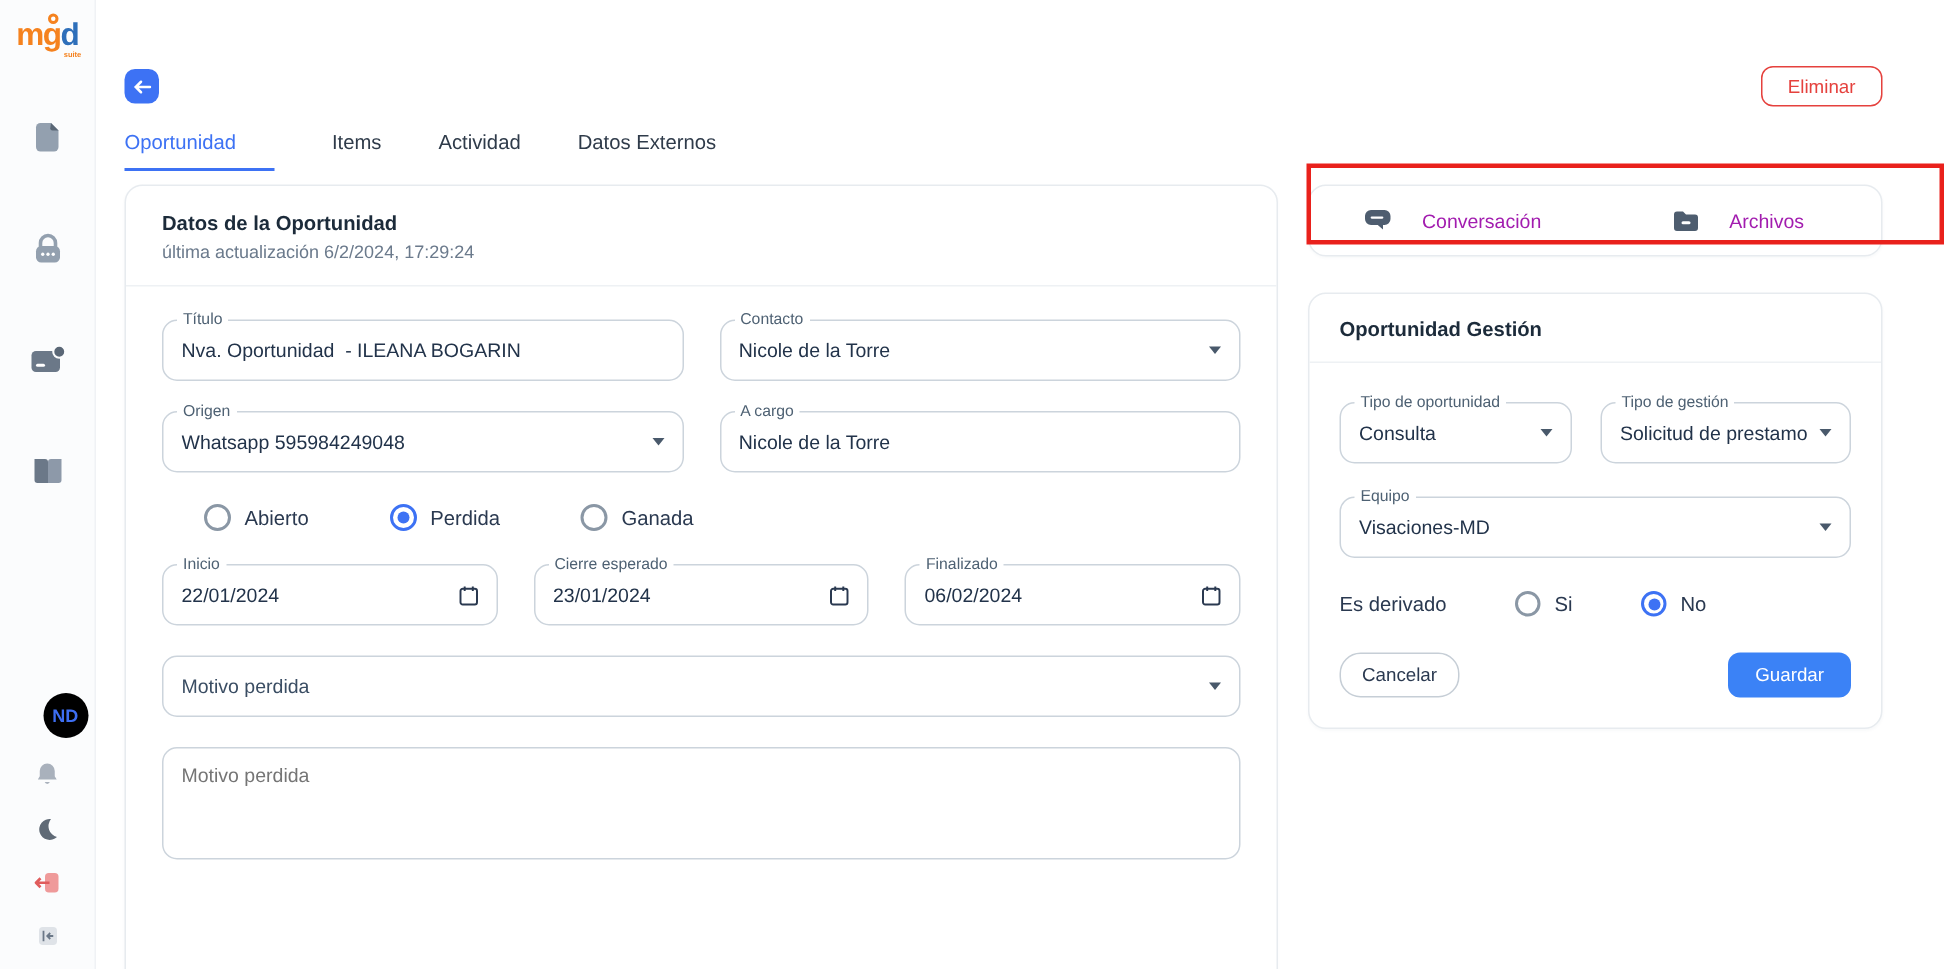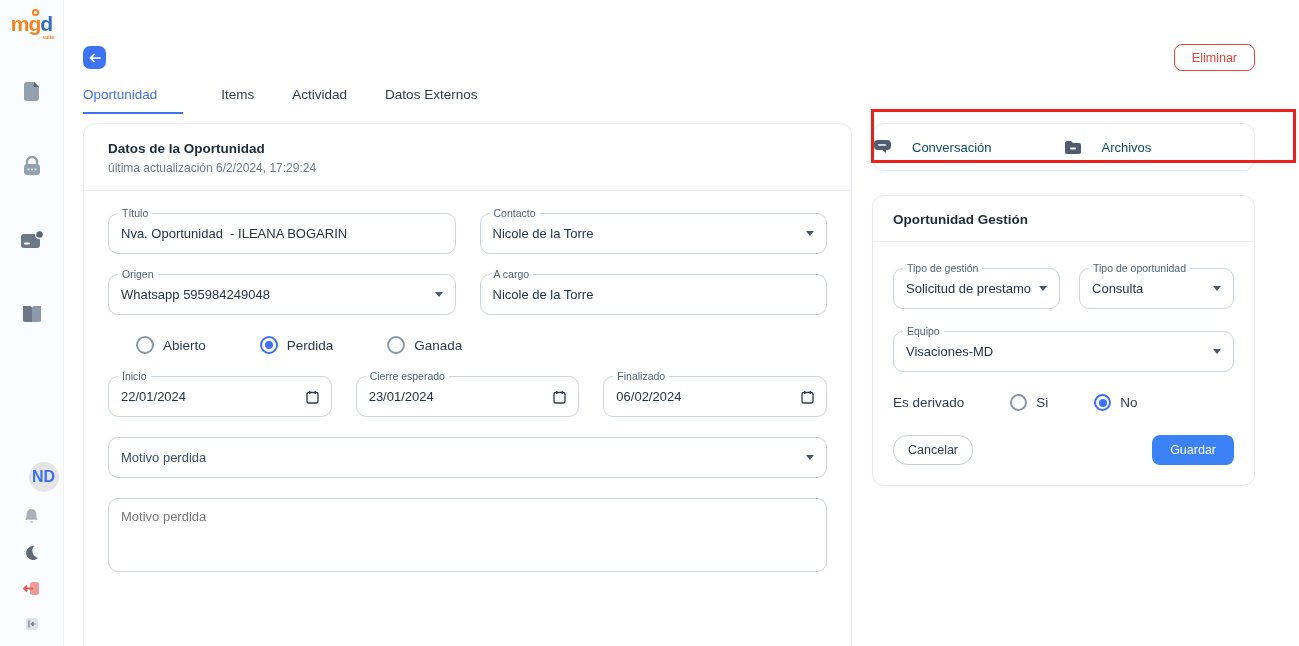--- a/index.html
+++ b/index.html
@@ -11,22 +11,22 @@
     background:#fbfcfd; border-right:1px solid #f0f2f5; display:flex;
     flex-direction:column; align-items:center; padding:12px 0 10px; }
   .logo { font-weight:bold; font-size:21px; letter-spacing:-1px; margin-bottom:26px; position:relative; }
   .logo .lg-o { color:#f5821f; } .logo .lg-b { color:#2e6fba; }
   .logo .lg-dot { position:absolute; top:-3px; left:21px; width:7px; height:7px;
     border:2px solid #f5821f; border-radius:50%; background:#fff; }
   .logo .lg-sub { position:absolute; bottom:-4px; right:-2px; font-size:5px; color:#f5821f; letter-spacing:0; }
   .nav-icons { display:flex; flex-direction:column; gap:50px; margin-top:18px; }
   .nav-ic { width:24px; height:24px; display:flex; align-items:center; justify-content:center; cursor:pointer; }
   .side-bottom { margin-top:auto; display:flex; flex-direction:column; align-items:center; gap:12px; }
-  .avatar { width:30px; height:30px; border-radius:50%; background:#e5e5e5; color:#3d6ef2;
-    font-size:16px; font-weight:bold; display:flex; align-items:center; justify-content:center;margin-left:24px; }
+  .avatar { width:30px; height:30px; border-radius:50%; background:#000000; color:#3d6ef2;
+    font-size:12px; font-weight:bold; display:flex; align-items:center; justify-content:center;margin-left:24px; }
 
   
   .main { position:absolute; left:51px; top:0; width:1235px; height:646px; padding:0 31px 0 32px; }
   .topbar { display:flex; justify-content:space-between; align-items:center; margin-top:44px; }
   .back-btn { width:23px; height:23px; background:#3d72f4; border:none; border-radius:7px;
     color:#fff; display:flex; align-items:center; justify-content:center; cursor:pointer; }
   .back-btn svg { display:block; }
   .delete-btn { border:1px solid #e5413d; color:#e5413d; background:#fff; border-radius:8px;
     height:27px; padding:0 17px; font-size:12.5px; font-family:inherit; cursor:pointer; }
 
@@ -73,22 +73,22 @@
   .radio { width:18px; height:18px; border-radius:50%; border:2px solid #8a97a5; position:relative; flex:none; background:#fff; }
   .radio.sel { border-color:#3d72f4; }
   .radio.sel::after { content:""; position:absolute; left:3px; top:3px; width:8px; height:8px;
     border-radius:50%; background:#3d72f4; }
 
   .mt20 { margin-top:20px; } .mt22 { margin-top:22px; }
 
   
   .right-col { width:383px; display:flex; flex-direction:column; gap:24px; }
   .actions-card { height:48px; display:flex; align-items:center; }
-  .action-btn { flex:1; display:flex; align-items:center; gap:20px;
-    font-size:13px; color:#0c4a6e; cursor:pointer; height:100%; background:none; border:none; font-family:inherit; }
+  .action-btn { flex:1; display:flex; align-items:center; justify-content:center; gap:20px;
+    font-size:13px; color:#a21caf; cursor:pointer; height:100%; background:none; border:none; font-family:inherit; }
 
   .gestion-card { padding:16px 20px 20px; }
   .gestion-divider { border-bottom:1px solid #eef1f4; margin:14px -20px 0; }
   .gestion-grid { display:grid; grid-template-columns:1fr 1fr; gap:19px; margin-top:26px; }
   .derivado-row { display:flex; align-items:center; gap:18px; margin-top:22px; font-size:13.5px; color:#2a3950; }
   .derivado-row .radio { width:17px; height:17px; }
   .derivado-row .radio.sel::after { left:2.5px; top:2.5px; }
   .gestion-btns { display:flex; justify-content:space-between; align-items:center; margin-top:24px; }
   .cancel-btn { border:1px solid #c6ced6; background:#fff; color:#2a3950; border-radius:14px;
     padding:7px 14px; font-size:12.5px; font-family:inherit; cursor:pointer; }
@@ -287,27 +287,27 @@
           <span>Archivos</span>
         </button>
       </div>
 
       <div class="card gestion-card">
         <div class="card-title">Oportunidad Gestión</div>
         <div class="gestion-divider"></div>
 
         <div class="gestion-grid">
           <div class="field">
-            <span class="flabel">Tipo de gestión</span>
-            <span class="fval">Solicitud de prestamo</span>
+            <span class="flabel">Tipo de oportunidad</span>
+            <span class="fval">Consulta</span>
             <span class="caret"></span>
           </div>
           <div class="field">
-            <span class="flabel">Tipo de oportunidad</span>
-            <span class="fval">Consulta</span>
+            <span class="flabel">Tipo de gestión</span>
+            <span class="fval">Solicitud de prestamo</span>
             <span class="caret"></span>
           </div>
         </div>
 
         <div class="field mt22">
           <span class="flabel">Equipo</span>
           <span class="fval">Visaciones-MD</span>
           <span class="caret"></span>
         </div>
 

